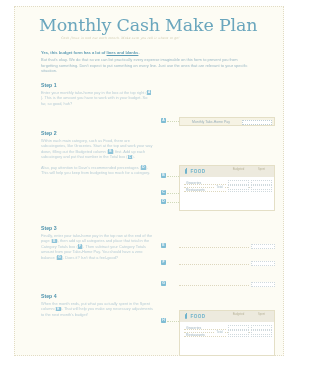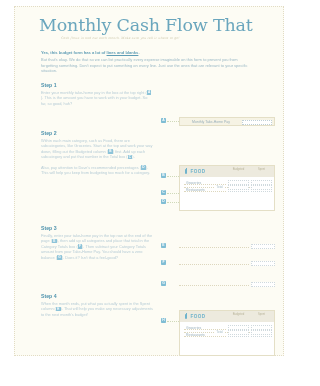--- a/index.html
+++ b/index.html
@@ -332,21 +332,21 @@
     box-sizing: border-box;
     background: #ffffff;
   }
 </style>
 </head>
 <body>
 
 <div class="page">
 
   <div class="header">
-    <div class="title">Monthly Cash Flow That</div>
+    <div class="title">Monthly Cash Make Plan</div>
     <div class="subtitle">Cash flows in and out each month. Make sure you tell it where to go!</div>
   </div>
 
   <div class="intro">
     <div class="intro-lead">
       <span>Yes, this budget form has a lot of </span><span class="ul">lines and blanks</span><span>.</span>
     </div>
     <div class="intro-body">But that's okay. We do that so we can list practically every expense imaginable on this form to prevent you from forgetting something. Don't expect to put something on every line. Just use the ones that are relevant to your specific situation.</div>
   </div>
 

